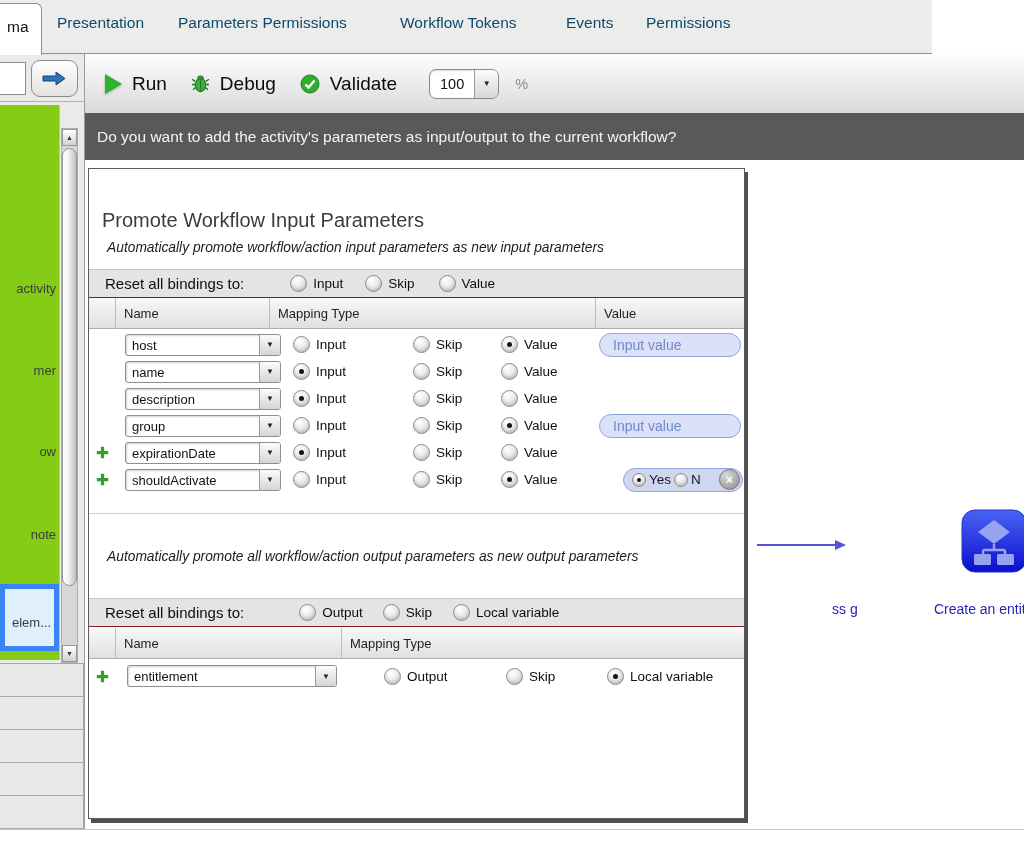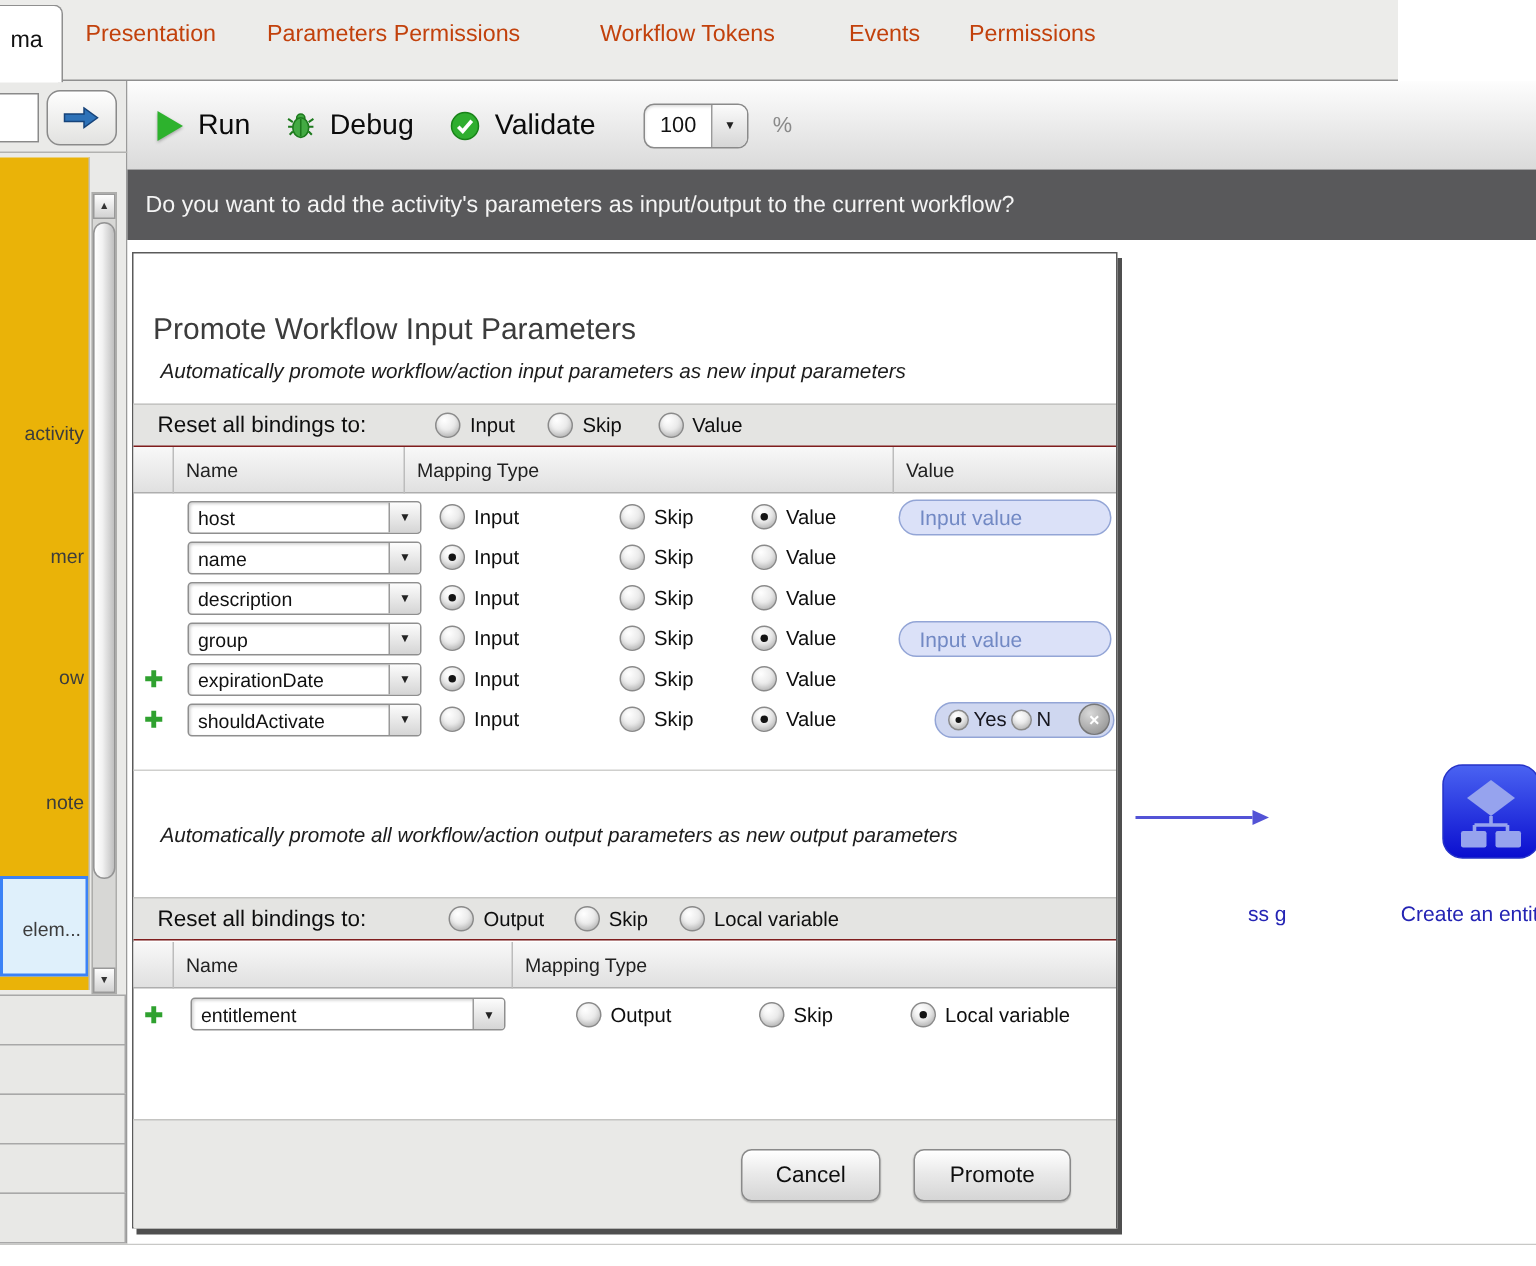--- a/index.html
+++ b/index.html
@@ -4,30 +4,30 @@
 <style>
   *{margin:0;padding:0;box-sizing:border-box}
   html,body{width:1024px;height:844px;overflow:hidden;background:#fff;
     font-family:"Liberation Sans",sans-serif;color:#111;}
   #app{position:relative;width:1024px;height:844px;background:#fff}
 
   
   .tabbar{position:absolute;left:0;top:0;width:932px;height:54px;background:#ececea;border-bottom:1px solid #8f8f8f}
   .tab-active{position:absolute;left:-10px;top:3px;width:52px;height:52px;background:#fff;border:1px solid #8f8f8f;border-bottom:none;border-radius:6px 6px 0 0;z-index:2}
   .tab-active span{position:absolute;left:16px;top:14px;font-size:15.5px}
-  .tab{position:absolute;top:14px;font-size:15.5px;color:#c2410c;white-space:nowrap;cursor:default}
+  .tab{position:absolute;top:14px;font-size:15.5px;color:#0c4a6e;white-space:nowrap;cursor:default}
 
   
   .left-panel{position:absolute;left:0;top:54px;width:85px;height:775px;background:#eaeae8;border-right:1px solid #9a9a9a}
   .search-input{position:absolute;left:-3px;top:8px;width:29px;height:33px;background:#fff;border:1px solid #8a8a8a}
   .go-btn{position:absolute;left:31px;top:6px;width:47px;height:37px;border:1px solid #8a8a8a;border-radius:9px;background:linear-gradient(#fefefe,#e2e2e0);display:flex;align-items:center;justify-content:center;box-shadow:inset 0 1px 0 #fff}
   .lp-divider{position:absolute;left:0;top:47px;width:85px;border-bottom:1px solid #b2b2b0}
-  .palette{position:absolute;left:0;top:51px;width:60px;height:555px;background:#eab308;border-right:1px solid #c2c2c0;overflow:hidden}
+  .palette{position:absolute;left:0;top:51px;width:60px;height:555px;background:#84cc16;border-right:1px solid #c2c2c0;overflow:hidden}
   .pal-item{position:absolute;right:3px;font-size:13px;color:#3c3c3c;white-space:nowrap}
-  .pal-selected{position:absolute;left:0;top:479px;width:59px;height:67px;background:#dff0fb;border:2px solid #3b82f6}
+  .pal-selected{position:absolute;left:0;top:479px;width:59px;height:67px;background:#dff0fb;border:5px solid #3b82f6}
   .pal-selected .pal-item{position:absolute;right:3px;top:26px}
   .vscroll{position:absolute;left:61px;top:74px;width:17px;height:535px;background:#d7d7d5;border:1px solid #adadab}
   .sb-btn{position:absolute;left:0;width:15px;height:17px;background:linear-gradient(#fdfdfd,#d2d2d2);border:1px solid #999;display:flex;align-items:center;justify-content:center;font-size:7px;color:#333}
   .sb-up{top:0}
   .sb-down{bottom:0}
   .sb-thumb{position:absolute;left:0;top:19px;width:15px;height:438px;border:1px solid #949494;border-radius:8px;background:linear-gradient(90deg,#ffffff,#f2f2f2 40%,#bfbfbf)}
   .drawer{position:absolute;left:-1px;width:85px;height:34px;background:#e8e8e6;border:1px solid #a8a8a8}
   .page-divider{position:absolute;left:0;top:829px;width:1024px;border-top:1px solid #c8c8c6}
 
   
@@ -430,19 +430,15 @@
               <span class="rtext">Skip</span>
             </span>
           <span class="rgroup">
               <span class="radio checked"></span>
               <span class="rtext">Local variable</span>
             </span>
         </span>
       </div>
     </div>
 
-    <div class="dlg-footer">
-      <button class="btn cancel">Cancel</button>
-      <button class="btn promote">Promote</button>
-    </div>
   </div>
 
 </div>
 
 </body></html>

